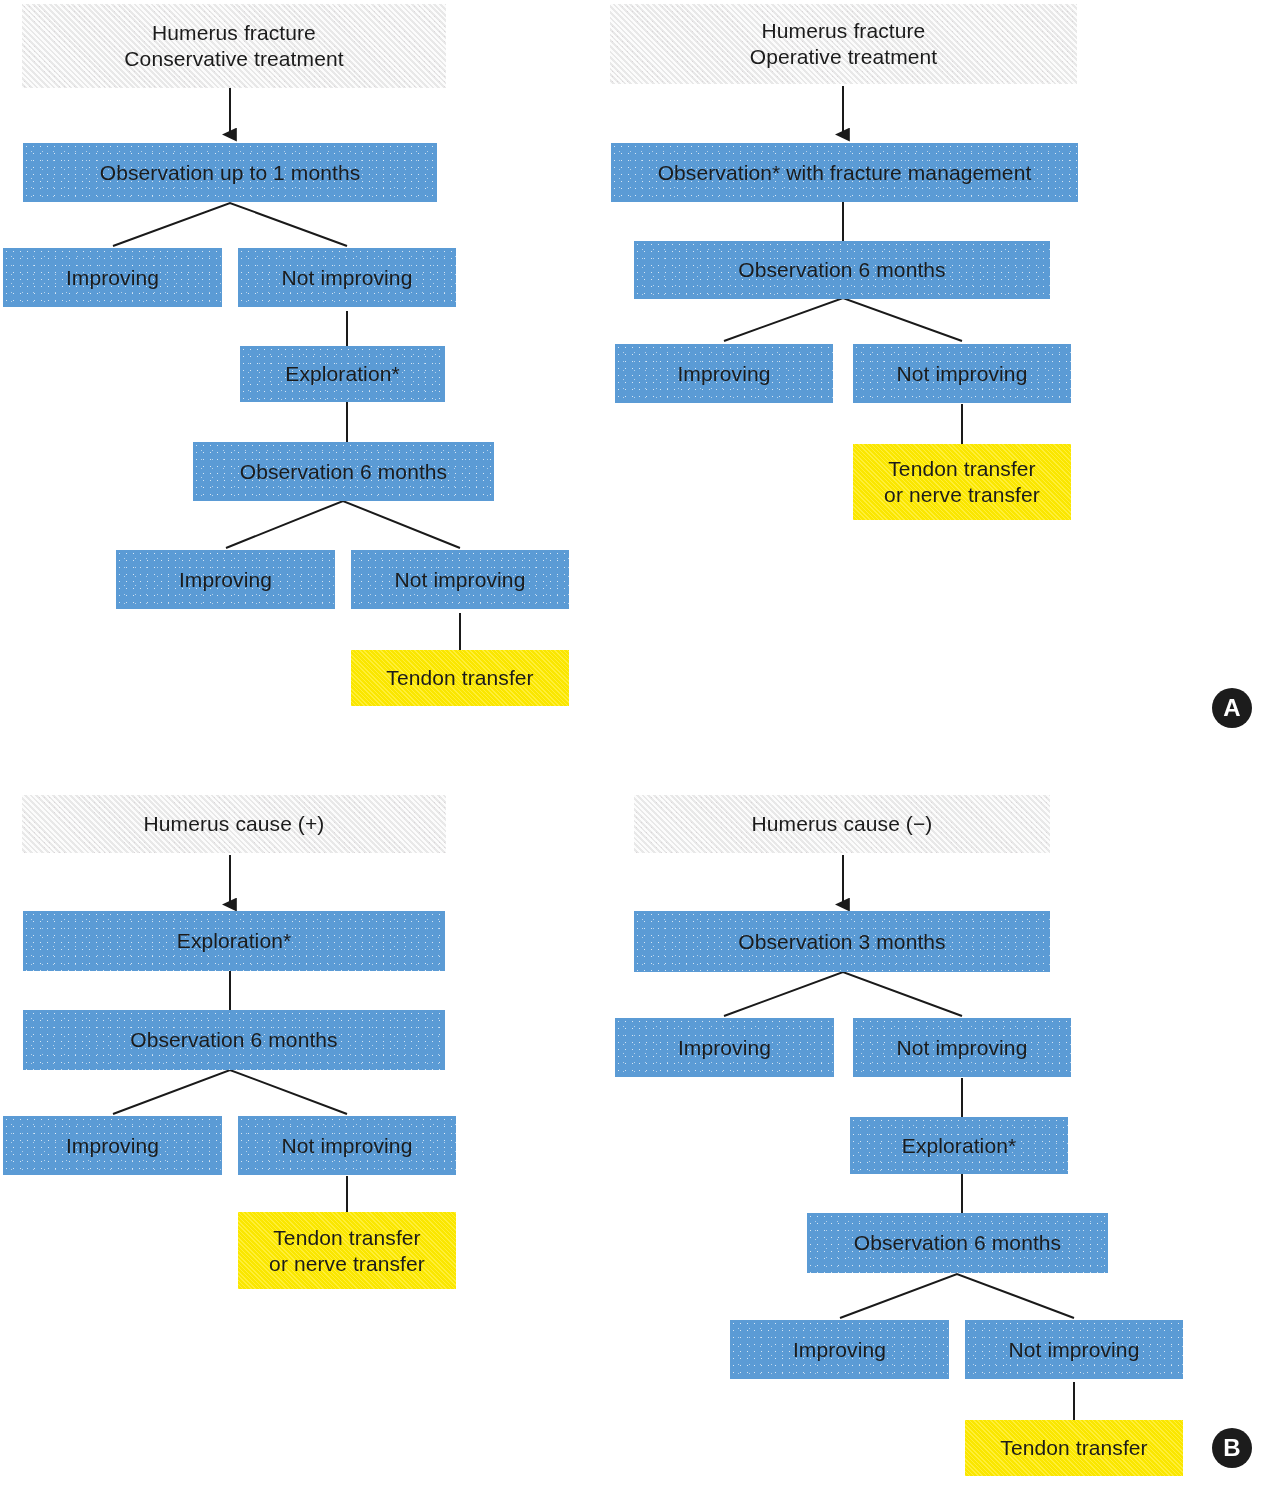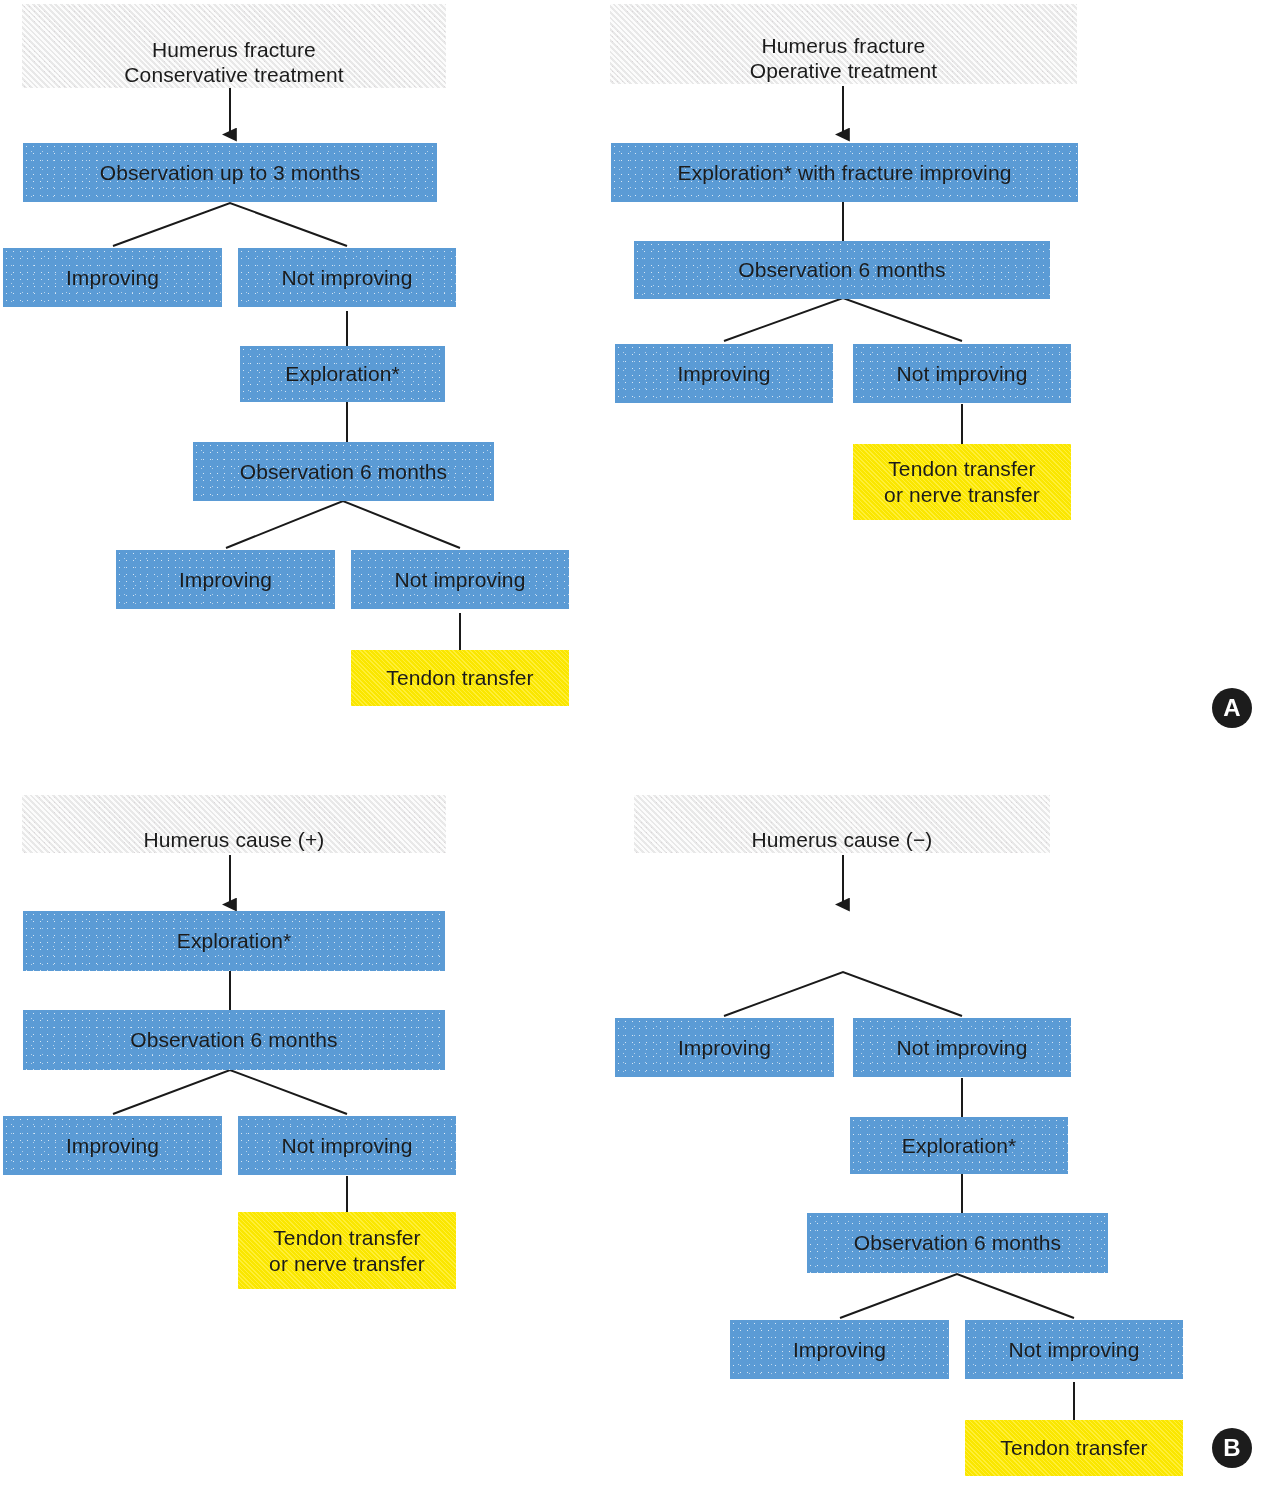--- a/index.html
+++ b/index.html
@@ -51,21 +51,20 @@
     background-size: 7px 7px, 11px 9px;
     background-position: 0 0, 3px 4px;
   }
   
   .node.grey {
     background-color: #ebebeb;
     background-image:
       repeating-linear-gradient(45deg, rgba(255,255,255,0.85) 0 2px, rgba(0,0,0,0.012) 2px 4px),
       radial-gradient(rgba(190,175,185,0.30) 0.5px, transparent 0.6px);
     background-size: auto, 5px 5px;
-    align-items: flex-end;
   }
   
   .node.yellow {
     background-color: #ffeb00;
     background-image:
       repeating-linear-gradient(45deg, rgba(255,255,255,0.22) 0 1px, rgba(0,0,0,0.02) 1px 3px);
   }
   .panel-tag {
     position: absolute;
     width: 40px;
@@ -120,21 +119,21 @@
       <line x1="1074" y1="1382" x2="1074" y2="1422"></line>
     </g>
   </svg>
 
   <div class="node grey" style="left:22px;  top:4px;   width:424px; height:84px;">
     <span class="lbl">Humerus fracture
 Conservative treatment</span>
   </div>
 
   <div class="node blue" style="left:23px;  top:143px; width:414px; height:59px;">
-    <span class="lbl">Observation up to 3 months</span>
+    <span class="lbl">Observation up to 1 months</span>
   </div>
 
   <div class="node blue" style="left:3px;   top:248px; width:219px; height:59px;">
     <span class="lbl">Improving</span>
   </div>
 
   <div class="node blue" style="left:238px; top:248px; width:218px; height:59px;">
     <span class="lbl">Not improving</span>
   </div>
 
@@ -157,21 +156,21 @@
   <div class="node yellow" style="left:351px; top:650px; width:218px; height:56px;">
     <span class="lbl">Tendon transfer</span>
   </div>
 
   <div class="node grey" style="left:610px; top:4px;   width:467px; height:80px;">
     <span class="lbl">Humerus fracture
 Operative treatment</span>
   </div>
 
   <div class="node blue" style="left:611px; top:143px; width:467px; height:59px;">
-    <span class="lbl">Exploration* with fracture improving</span>
+    <span class="lbl">Observation* with fracture management</span>
   </div>
 
   <div class="node blue" style="left:634px; top:241px; width:416px; height:58px;">
     <span class="lbl">Observation 6 months</span>
   </div>
 
   <div class="node blue" style="left:615px; top:344px; width:218px; height:59px;">
     <span class="lbl">Improving</span>
   </div>
 
@@ -210,20 +209,23 @@
 
   <div class="node yellow" style="left:238px; top:1212px; width:218px; height:77px;">
     <span class="lbl">Tendon transfer
 or nerve transfer</span>
   </div>
 
   <div class="node grey" style="left:634px; top:795px; width:416px; height:58px;">
     <span class="lbl">Humerus cause (−)</span>
   </div>
 
+  <div class="node blue" style="left:634px; top:911px; width:416px; height:61px;">
+    <span class="lbl">Observation 3 months</span>
+  </div>
 
   <div class="node blue" style="left:615px; top:1018px; width:219px; height:59px;">
     <span class="lbl">Improving</span>
   </div>
 
   <div class="node blue" style="left:853px; top:1018px; width:218px; height:59px;">
     <span class="lbl">Not improving</span>
   </div>
 
   <div class="node blue" style="left:850px; top:1117px; width:218px; height:57px;">

